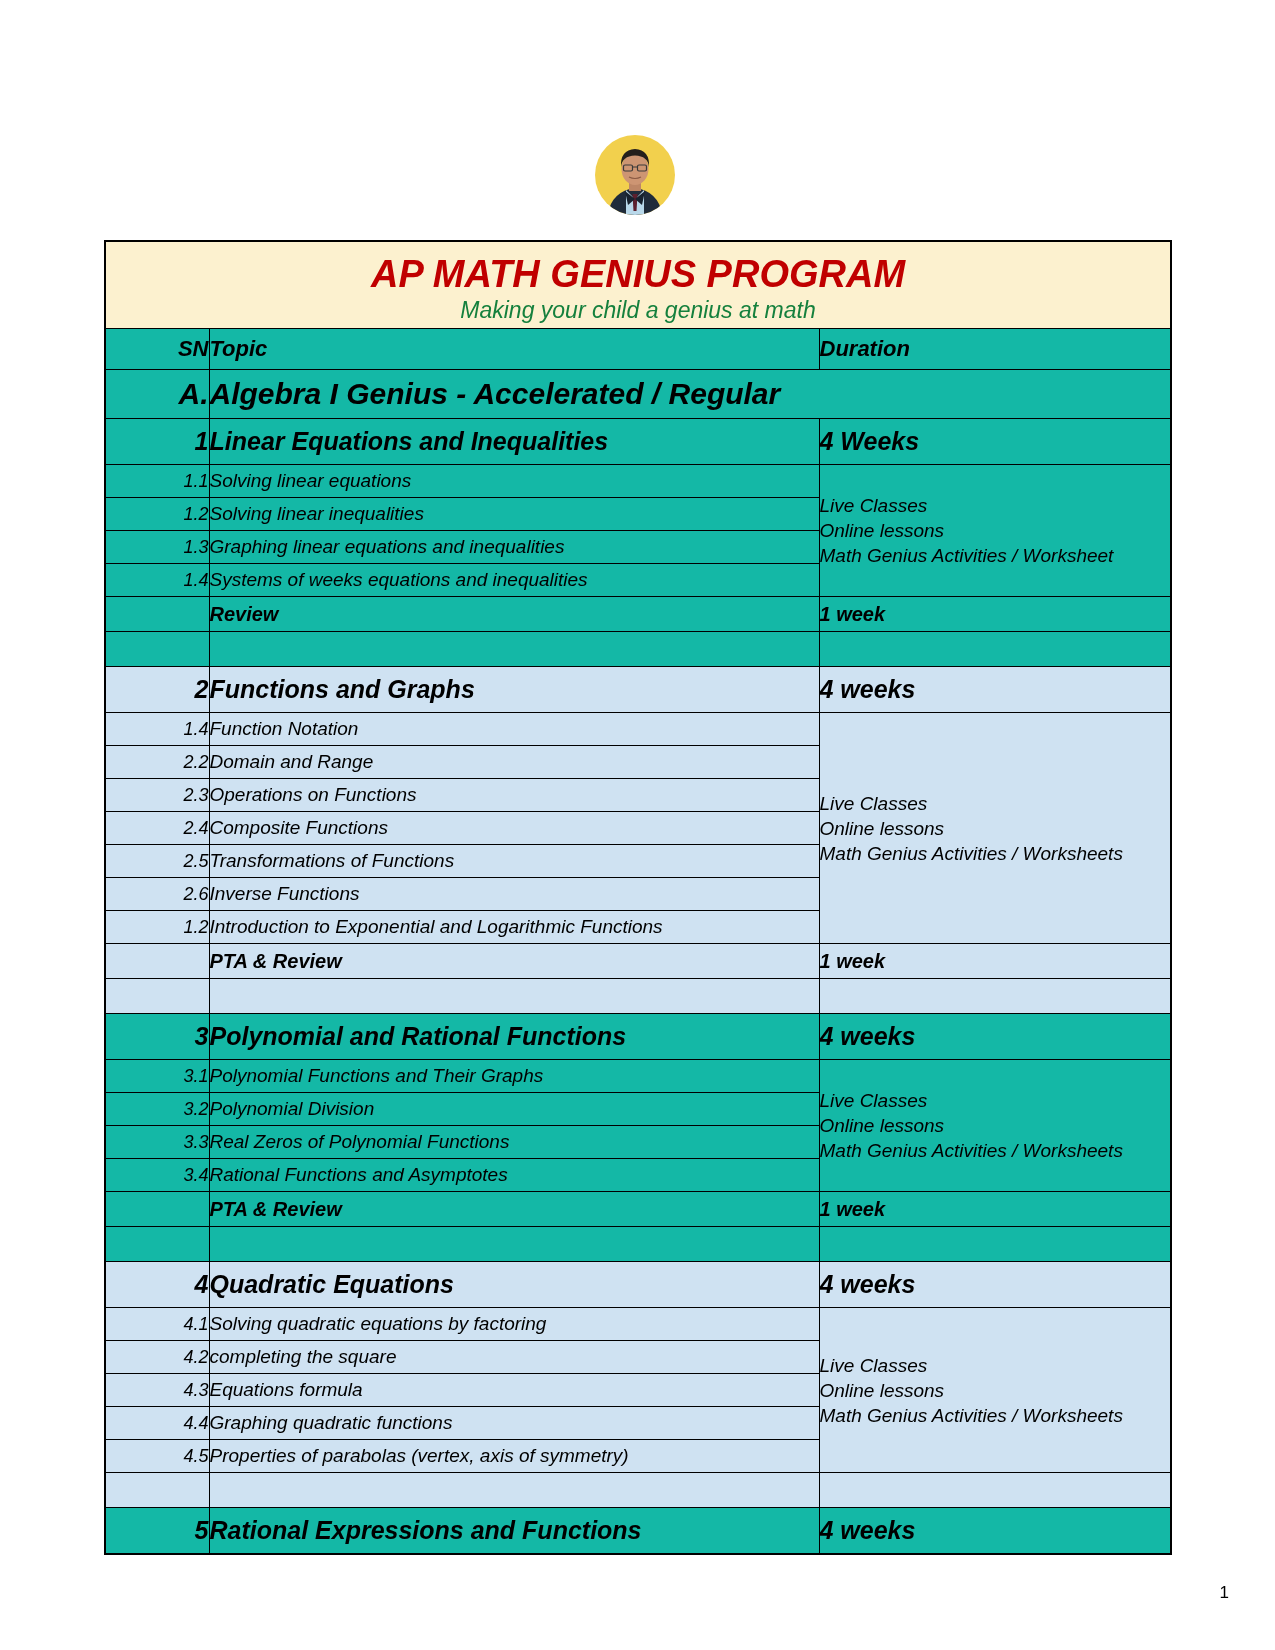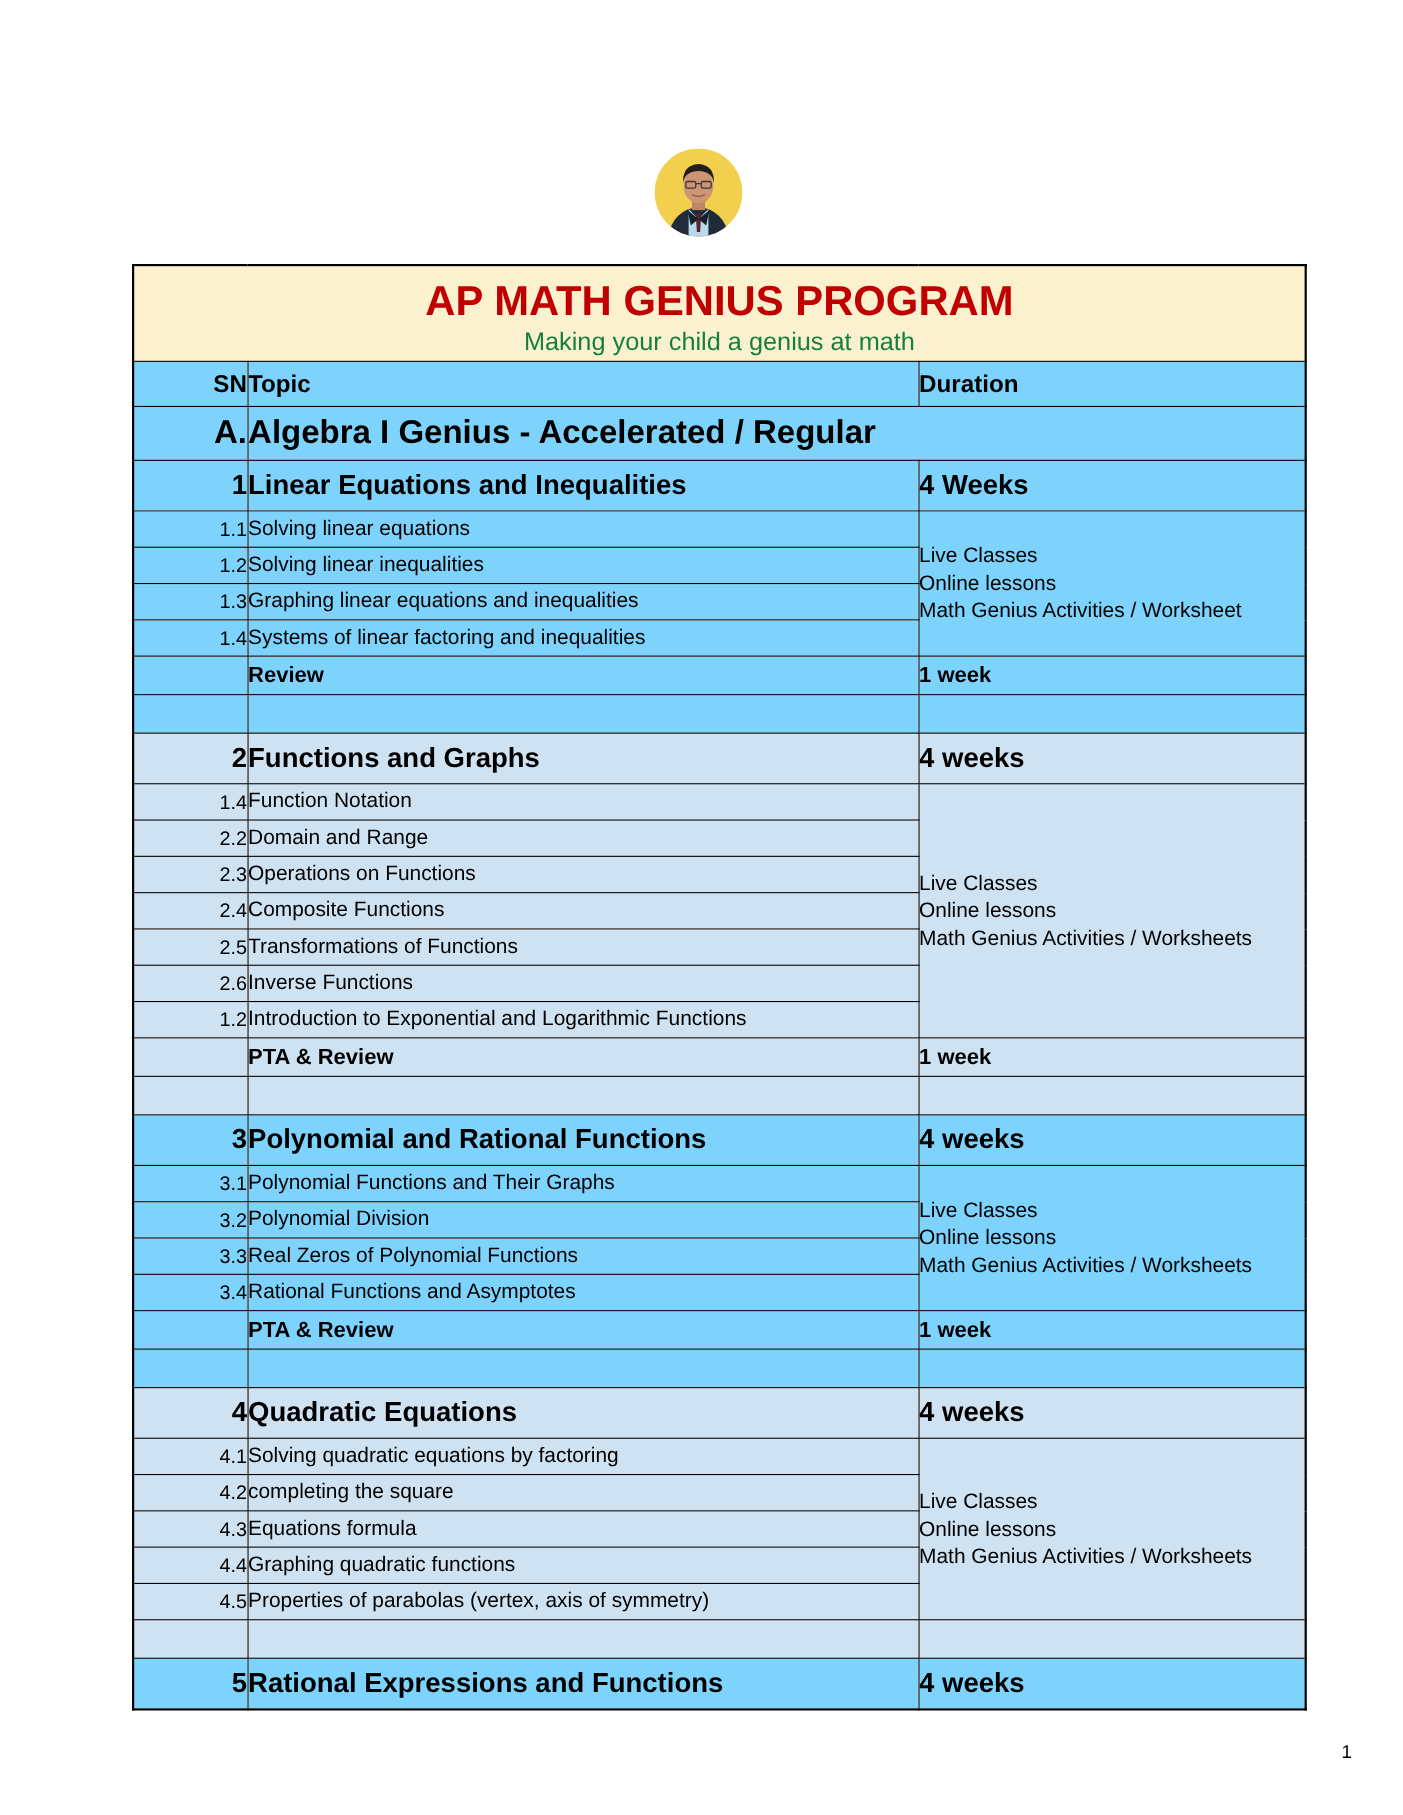--- a/index.html
+++ b/index.html
@@ -11,34 +11,35 @@
     position: relative;
     overflow: hidden;
   }
   .page { position: absolute; inset: 0; }
 
   
   .avatar { position: absolute; left: 595px; top: 135px; width: 80px; height: 80px; }
 
   
   table.program {
-    position: absolute; left: 120px; top: 240px;
+    position: absolute; left: 104px; top: 240px;
     width: 1066px;
     border-collapse: collapse;
     table-layout: fixed;
     border: 2px solid #000;
+    font-style: italic;
   }
   table.program td {
     border: 1px solid #000;
     padding: 0;
     overflow: hidden;
     white-space: nowrap;
     vertical-align: middle;
   }
-  .theme-pink td { background: #7dd3fc; }
+  .theme-pink td { background: #14b8a6; }
   .theme-blue td { background: #cfe2f2; }
 
   .title-cell {
     background: #fcf1cf !important;
     height: 86px;
     text-align: center;
     white-space: normal !important;
   }
   .doc-title { color: #c00000; font-size: 38px; font-weight: bold; line-height: 44px; margin-top: 6px; }
   .doc-subtitle { color: #15803d; font-size: 23px; line-height: 28px; }
@@ -138,21 +139,21 @@
         <tr class="trow theme-pink">
           <td class="sn">1.2</td>
           <td class="lpad">Solving linear inequalities</td>
         </tr>
         <tr class="trow theme-pink">
           <td class="sn">1.3</td>
           <td class="lpad">Graphing linear equations and inequalities</td>
         </tr>
         <tr class="trow theme-pink">
           <td class="sn">1.4</td>
-          <td class="lpad">Systems of linear factoring and inequalities</td>
+          <td class="lpad">Systems of weeks equations and inequalities</td>
         </tr>
         <tr class="footer-row theme-pink">
           <td class="sn"></td>
           <td class="lpad indent">Review</td>
           <td class="lpad">1 week</td>
         </tr>
         <tr class="empty-row theme-pink">
           <td class="sn"></td>
           <td></td>
           <td></td>

